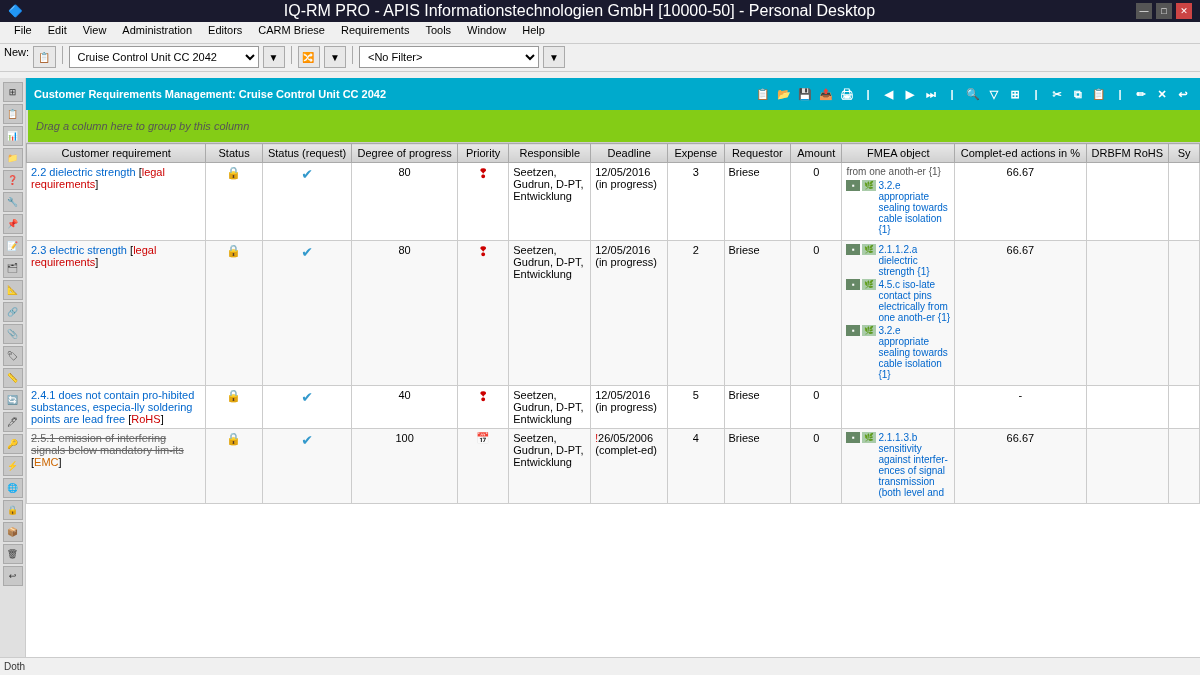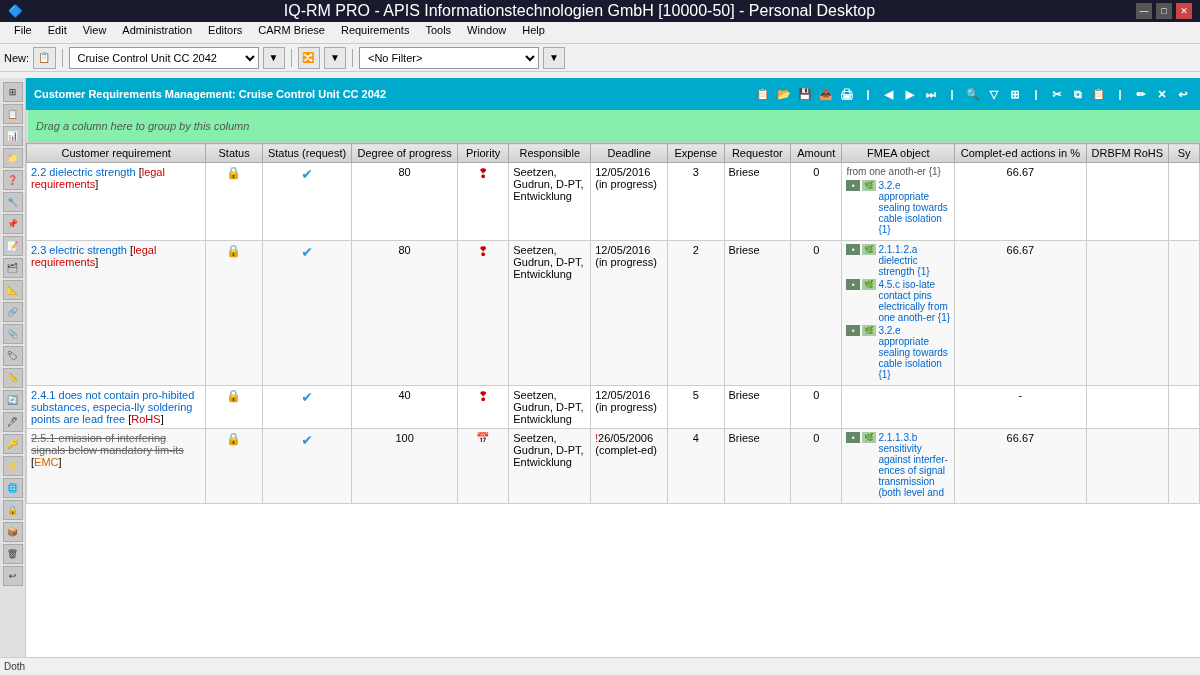--- a/index.html
+++ b/index.html
@@ -8,39 +8,39 @@
     
     #title-bar { background: #1a1a2e; color: white; height: 22px; display: flex; align-items: center; justify-content: space-between; padding: 0 8px; font-size: 11px; }
     #title-bar .win-controls { display: flex; gap: 4px; }
     #title-bar .win-btn { width: 16px; height: 16px; background: #555; border: none; color: white; font-size: 9px; cursor: pointer; display: flex; align-items: center; justify-content: center; }
 
     
     #menu-bar { background: #f0f0f0; height: 22px; display: flex; align-items: flex-start; padding: 0 6px; border-bottom: 1px solid #ccc; }
     #menu-bar .menu-item { padding: 2px 8px; font-size: 11px; cursor: pointer; }
 
     
-    #toolbar1 { background: #f0f0f0; height: 28px; display: flex; align-items: center; padding: 2px 4px; border-bottom: 1px solid #ccc; gap: 4px; }
+    #toolbar1 { background: #f0f0f0; height: 28px; display: flex; align-items: flex-start; padding: 2px 4px; border-bottom: 1px solid #ccc; gap: 4px; }
     .toolbar-btn { padding: 2px 4px; background: #e8e8e8; border: 1px solid #aaa; cursor: pointer; font-size: 10px; display: flex; align-items: center; justify-content: center; min-width: 22px; height: 22px; }
     .dropdown-select { height: 22px; border: 1px solid #999; background: white; font-size: 11px; padding: 0 4px; }
     .toolbar-sep { width: 1px; height: 18px; background: #aaa; margin: 0 2px; }
 
     
     #left-sidebar { position: absolute; left: 0; top: 78px; width: 26px; height: 597px; background: #e0e0e0; border-right: 1px solid #ccc; display: flex; flex-direction: column; align-items: center; padding-top: 4px; gap: 2px; overflow: hidden; }
     .sidebar-icon { width: 20px; height: 20px; background: #c8c8c8; border: 1px solid #aaa; display: flex; align-items: center; justify-content: center; font-size: 9px; cursor: pointer; color: #333; }
 
     
     #main { position: absolute; left: 26px; top: 78px; right: 0; bottom: 0; display: flex; flex-direction: column; }
 
     
     #blue-header { background: #00aacc; color: white; height: 22px; display: flex; align-items: center; justify-content: space-between; padding: 16px 8px; font-size: 11px; font-weight: bold; }
     #blue-header .header-icons { display: flex; gap: 3px; align-items: center; }
     .hdr-icon { color: white; font-size: 11px; cursor: pointer; width: 18px; height: 18px; display: flex; align-items: center; justify-content: center; }
 
     
-    #group-drag { background: #86efac; height: 16px; display: flex; align-items: center; padding: 16px 8px; border-bottom: 1px solid #ccc; font-size: 11px; color: #555; font-style: italic; border-left: 2px solid #ddd; }
+    #group-drag { background: #84cc16; height: 16px; display: flex; align-items: center; padding: 16px 8px; border-bottom: 1px solid #ccc; font-size: 11px; color: #555; font-style: italic; border-left: 2px solid #ddd; }
 
     
     #table-container { flex: 1; overflow: auto; background: white; }
     table { width: 100%; border-collapse: collapse; font-size: 11px; }
     thead tr { background: #d4d4d4; }
     thead th { border: 1px solid #aaa; padding: 3px 4px; text-align: center; font-weight: normal; font-size: 11px; vertical-align: top; white-space: nowrap; cursor: pointer; background: linear-gradient(to bottom, #e8e8e8, #d0d0d0); }
     tbody tr { background: white; }
     tbody tr:nth-child(even) { background: #f8f8f8; }
     tbody td { border: 1px solid #ccc; padding: 3px 4px; vertical-align: top; font-size: 11px; }
     .link-blue { color: #0066cc; cursor: pointer; }

